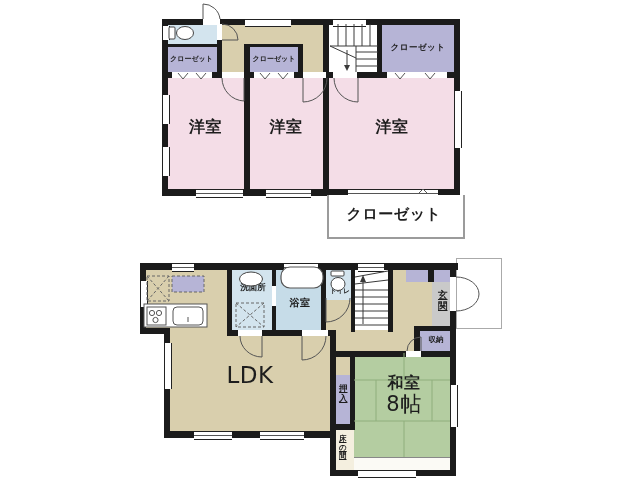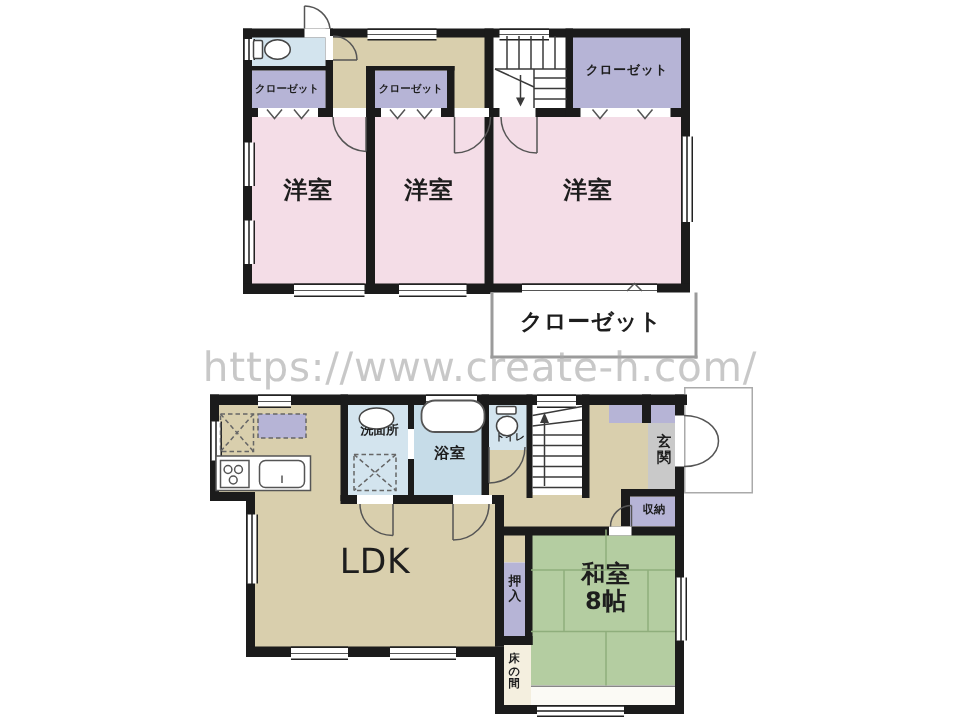--- a/index.html
+++ b/index.html
@@ -6,21 +6,21 @@
   .plan{position:relative;width:640px;height:480px;background:#ffffff;overflow:hidden;
         font-family:"DejaVu Sans","Liberation Sans",sans-serif;color:#1d1d1d;}
   .fill{position:absolute;}
   .wall{position:absolute;background:#1b1b1b;}
   .winh{position:absolute;border-top:1.2px solid #222;border-bottom:1.2px solid #222;
         background:linear-gradient(to bottom,#fff 0 44%,#555 44% 58%,#fff 58% 100%);}
   .winv{position:absolute;border-left:1.2px solid #222;border-right:1.2px solid #222;
         background:linear-gradient(to right,#fff 0 44%,#555 44% 58%,#fff 58% 100%);}
   .gap{position:absolute;background:#fff;}
   .lbl{position:absolute;text-align:center;line-height:1.15;letter-spacing:0.5px;}
-  .vert{width:1em;word-break:break-all;white-space:normal;}
+  .vert{width:1em;word-break:break-all;white-space:normal;text-decoration:underline;}
   .room-lbl{font-size:16px;font-weight:600;}
   .small-lbl{font-size:7px;font-weight:600;letter-spacing:0;}
   .balcony{position:absolute;background:#fff;border:2px solid #9b9b9b;border-top:none;}
   .porch{position:absolute;background:#fff;border:1.5px solid #aaaaaa;}
   .watermark{position:absolute;font-size:27px;color:#a8a8a8;opacity:0.62;white-space:nowrap;
              letter-spacing:0.5px;}
   svg.overlay{position:absolute;left:0;top:0;pointer-events:none;}
 </style>
 </head>
 <body>
@@ -71,21 +71,20 @@
   <div class="balcony" style="left:327px;top:195px;width:134px;height:42px;"></div>
   <div class="lbl" style="left:330px;top:206px;width:128px;font-size:15px;font-weight:600;">クローゼット</div>
 
   <div class="lbl small-lbl" style="left:166px;top:55px;width:51px;">クローゼット</div>
   <div class="lbl small-lbl" style="left:249px;top:55px;width:50px;">クローゼット</div>
   <div class="lbl" style="left:381px;top:43px;width:74px;font-size:8.5px;font-weight:600;">クローゼット</div>
   <div class="lbl room-lbl" style="left:166px;top:118px;width:79px;">洋室</div>
   <div class="lbl room-lbl" style="left:249px;top:118px;width:74px;">洋室</div>
   <div class="lbl room-lbl" style="left:329px;top:118px;width:126px;">洋室</div>
 
-  <div class="watermark" style="left:108px;top:230px;width:424px;text-align:center;">https://www.create-h.com/</div>
 
   <div class="fill" style="left:145px;top:268px;width:85px;height:64px;background:#d9cfad;"></div>
   <div class="fill" style="left:168px;top:330px;width:164px;height:102px;background:#d9cfad;"></div>
   <div class="fill" style="left:390px;top:268px;width:64px;height:85px;background:#d9cfad;"></div>
   <div class="fill" style="left:326px;top:298px;width:28px;height:55px;background:#d9cfad;"></div>
   <div class="fill" style="left:352px;top:328px;width:40px;height:25px;background:#d9cfad;"></div>
   <div class="fill" style="left:334px;top:353px;width:20px;height:22px;background:#d9cfad;"></div>
   <div class="fill" style="left:231px;top:268px;width:44px;height:64px;background:#d3e4ee;"></div>
   <div class="fill" style="left:276px;top:268px;width:48px;height:64px;background:#c6dce8;"></div>
   <div class="fill" style="left:326px;top:268px;width:28px;height:32px;background:#d3e4ee;"></div>
@@ -138,21 +137,21 @@
   <div class="gap" style="left:406px;top:351px;width:15px;height:6px;"></div>
   <div class="gap" style="left:272px;top:286px;width:4px;height:20px;"></div>
 
   <div class="lbl" style="left:231px;top:283px;width:44px;font-size:8.5px;font-weight:600;letter-spacing:0;">洗面所</div>
   <div class="lbl" style="left:277px;top:297px;width:46px;font-size:10px;font-weight:600;">浴室</div>
   <div class="lbl" style="left:326px;top:288px;width:28px;font-size:6.5px;font-weight:600;letter-spacing:0;">トイレ</div>
   <div class="lbl vert" style="left:438px;top:290px;font-size:9.5px;font-weight:600;letter-spacing:0;">玄関</div>
   <div class="lbl" style="left:420px;top:336px;width:32px;font-size:7.5px;font-weight:600;letter-spacing:0;">収納</div>
   <div class="lbl" style="left:354px;top:374px;width:100px;font-size:16px;font-weight:600;">和室</div>
   <div class="lbl" style="left:200px;top:362px;width:100px;font-size:23px;font-weight:500;">LDK</div>
-  <div class="lbl" style="left:354px;top:392px;width:100px;font-size:16px;font-weight:700;">8帖</div>
+  <div class="lbl" style="left:354px;top:392px;width:100px;font-size:21px;font-weight:400;">8帖</div>
   <div class="lbl vert" style="left:339px;top:384px;font-size:8.5px;font-weight:600;letter-spacing:0;">押入</div>
   <div class="lbl vert" style="left:339px;top:435px;font-size:7.5px;font-weight:600;letter-spacing:0;">床の間</div>
 
   <svg class="overlay" width="640" height="480" viewBox="0 0 640 480">
 
     <g stroke="#3a3a3a" stroke-width="1" fill="none">
       <line x1="338" y1="24" x2="338" y2="46"></line>
         <line x1="346" y1="24" x2="346" y2="46"></line>
       <line x1="354" y1="24" x2="354" y2="46"></line>
         <line x1="362" y1="24" x2="362" y2="46"></line>

